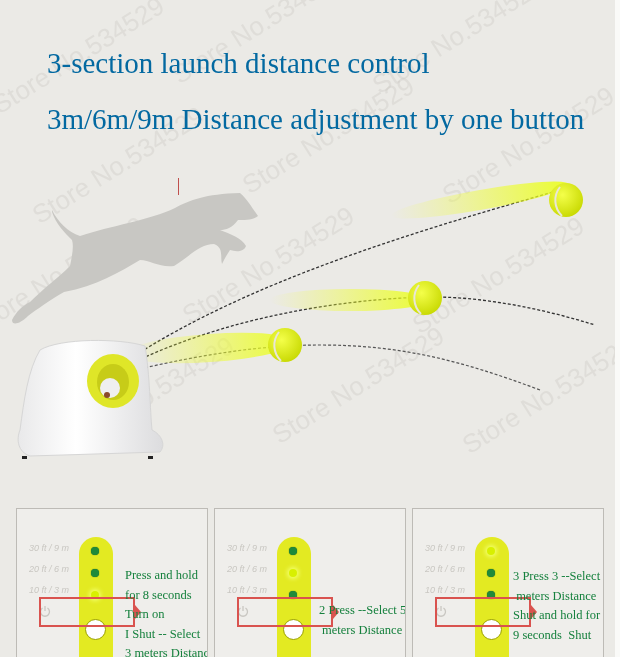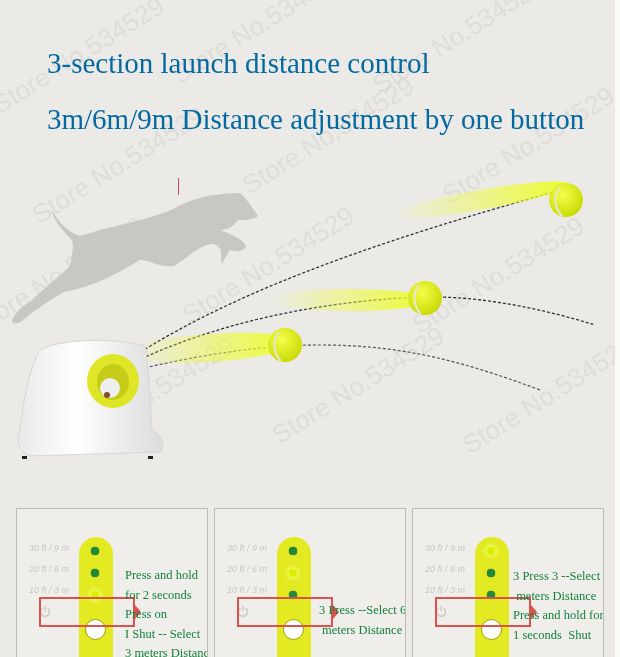--- a/index.html
+++ b/index.html
@@ -114,22 +114,22 @@
       <div class="led" style="top:10px;"></div>
       <div class="led" style="top:32px;"></div>
       <div class="led on" style="top:54px;"></div>
       <div class="btn"></div>
       <div class="port"></div>
     </div>
     <div class="box"></div>
     <div class="caret" style="left:118px;"></div>
     <div class="txt" style="left:108px;top:57px;">
       <div>Press and hold</div>
-      <div>for 2 seconds</div>
-      <div>Press on</div>
+      <div>for 8 seconds</div>
+      <div>Turn on</div>
       <div>I Shut -- Select</div>
       <div>3 meters Distance</div>
     </div>
   </div>
 
   <div class="panel p2">
     <div class="lbl" style="top:34px;">30 ft / 9 m</div>
     <div class="lbl" style="top:55px;">20 ft / 6 m</div>
     <div class="lbl" style="top:76px;">10 ft / 3 m</div>
     <svg class="pwr" viewBox="0 0 12 12">
@@ -139,21 +139,21 @@
     <div class="strip">
       <div class="led" style="top:10px;"></div>
       <div class="led on" style="top:32px;"></div>
       <div class="led" style="top:54px;"></div>
       <div class="btn"></div>
       <div class="port"></div>
     </div>
     <div class="box"></div>
     <div class="caret" style="left:118px;"></div>
     <div class="txt" style="left:104px;top:92px;">
-      <div>3 Press --Select 6</div>
+      <div>2 Press --Select 5</div>
       <div style="padding-left:3px;">meters Distance</div>
     </div>
   </div>
 
   <div class="panel p3">
     <div class="lbl" style="top:34px;">30 ft / 9 m</div>
     <div class="lbl" style="top:55px;">20 ft / 6 m</div>
     <div class="lbl" style="top:76px;">10 ft / 3 m</div>
     <svg class="pwr" viewBox="0 0 12 12">
         <path d="M3.5 3 A4.5 4.5 0 1 0 8.5 3" stroke="#c9c7c2" stroke-width="1.3" fill="none"></path>
@@ -164,19 +164,19 @@
       <div class="led" style="top:32px;"></div>
       <div class="led" style="top:54px;"></div>
       <div class="btn"></div>
       <div class="port"></div>
     </div>
     <div class="box"></div>
     <div class="caret" style="left:118px;"></div>
     <div class="txt" style="left:100px;top:58px;">
       <div>3 Press 3 --Select 9</div>
       <div style="white-space:pre;"> meters Distance</div>
-      <div>Press and hold for</div>
-      <div style="white-space:pre;">1 seconds  Shut</div>
+      <div>Shut and hold for</div>
+      <div style="white-space:pre;">9 seconds  Shut</div>
     </div>
   </div>
 
 </div>
 <div class="edge"></div>
 
 </body></html>

